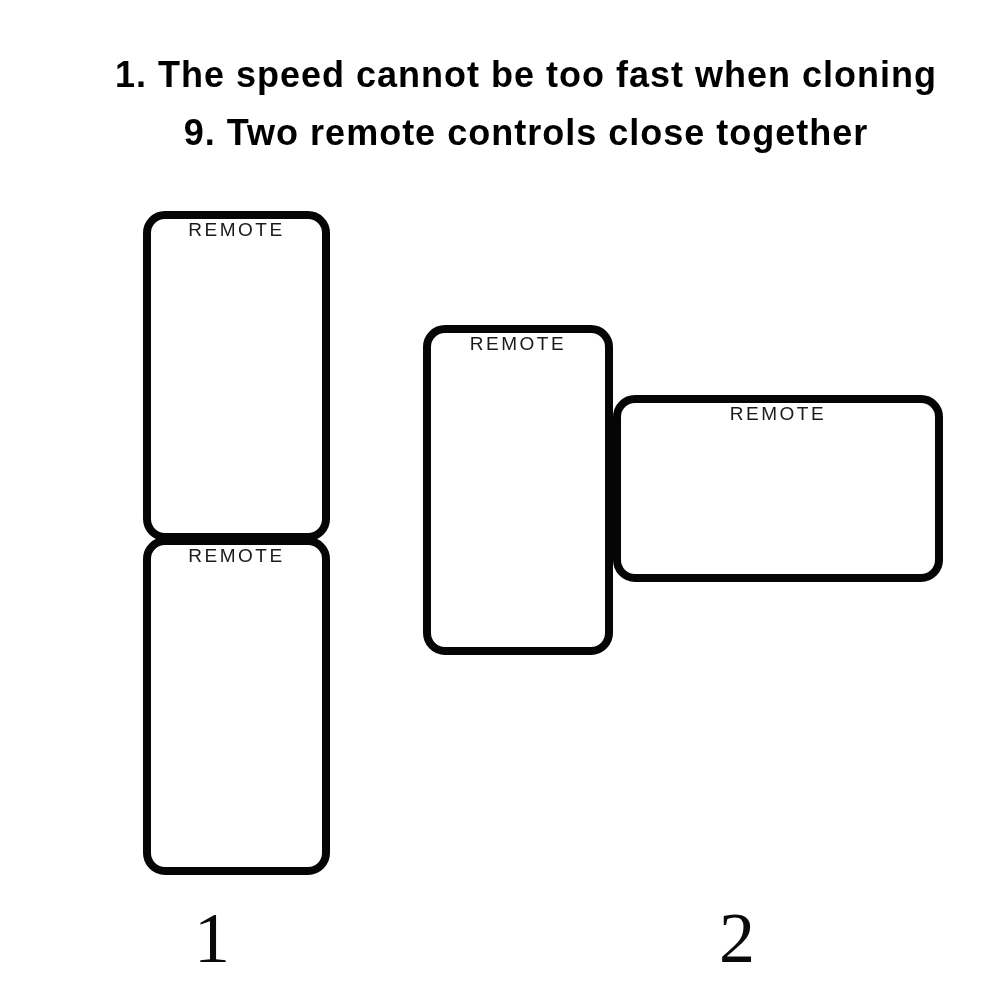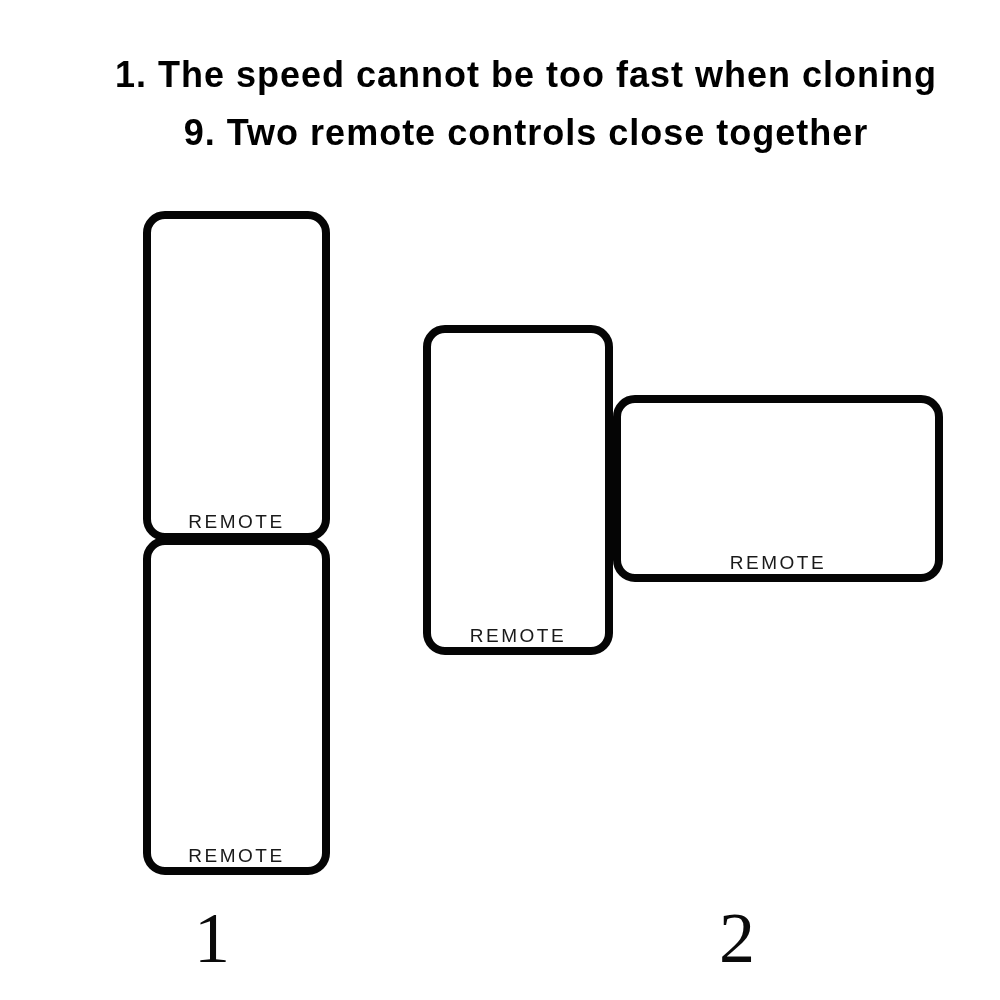--- a/index.html
+++ b/index.html
@@ -30,21 +30,21 @@
   .title-1 { top: 54px; }
   .title-2 { top: 112px; }
 
   .remote {
     position: absolute;
     box-sizing: border-box;
     background: #ffffff;
     border: 8px solid #050505;
     border-radius: 22px;
     display: flex;
-    align-items: flex-end;
+    align-items: flex-start;
     justify-content: center;
   }
   .remote-label {
     font-size: 19px;
     letter-spacing: 2.5px;
     color: #1a1a1a;
     font-weight: normal;
     white-space: nowrap;
   }
 

